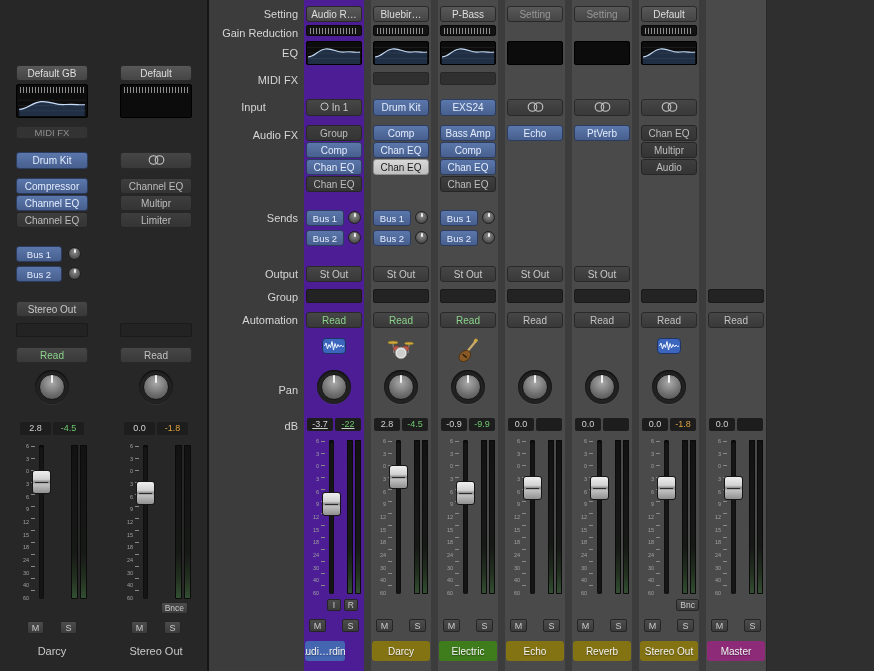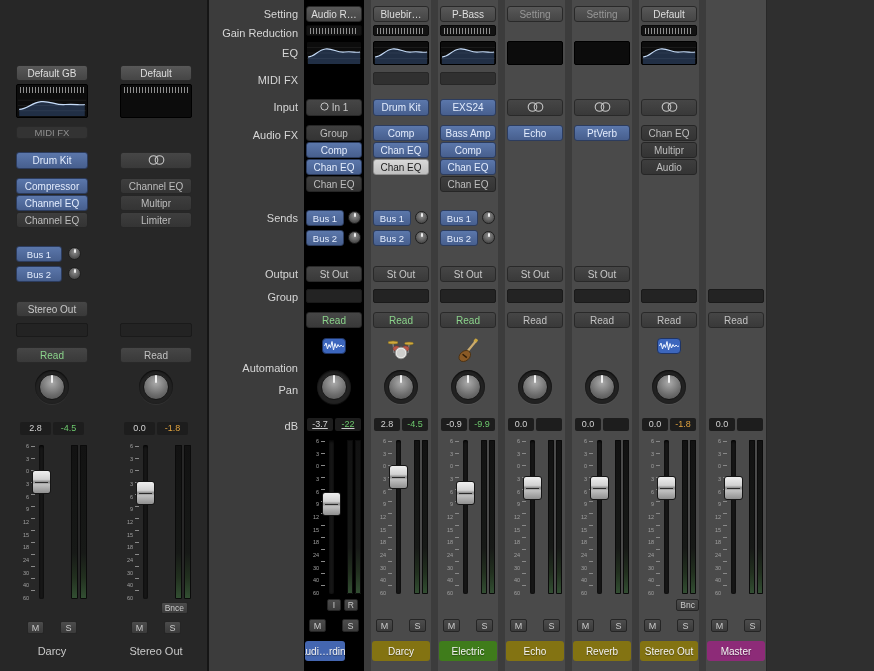--- a/index.html
+++ b/index.html
@@ -5,21 +5,21 @@
   html,body{margin:0;background:#1e1e1e}
   #root{position:relative;width:874px;height:671px;overflow:hidden;background:#262626;
         font-family:"Liberation Sans",sans-serif;font-size:10px;color:#ccc}
   #inspector{position:absolute;left:0;top:0;width:207px;height:671px;background:#272727;border-right:2px solid #151515}
   #mixer{position:absolute;left:209px;top:0;width:665px;height:671px;background:#3c3c3c}
   .gutter{position:absolute;left:0;top:0;width:95px;height:671px}
   .row-label{position:absolute;left:0;width:89px;height:16px;line-height:16px;text-align:right;
              font-size:11px;color:#d6d6d6}
   .void{position:absolute;top:0;height:671px;background:#2f2f2f;border-left:1px solid #282828}
   .strip{position:absolute;top:0;height:671px;width:60px;background:#4a4a4a}
-  .strip.selected{background:#000000}
+  .strip.selected{background:#4c1d95}
   .istrip{position:absolute;top:0;height:671px;width:76px}
   .btn{position:absolute;box-sizing:border-box;background:linear-gradient(#464646,#393939);
        border:1px solid #292929;border-radius:3px;color:#c8c8c8;font-size:10px;
        display:flex;align-items:center;justify-content:center;overflow:hidden;white-space:nowrap}
   .fx-active{background:linear-gradient(#5b77ab,#475f8e);border-color:#2c3c5e;color:#e3ecfd}
   .fx-off{background:linear-gradient(#3e3e3e,#343434);border-color:#262626;color:#bdbdbd}
   .fx-selected{background:linear-gradient(#d8d8d8,#bfbfbf);border-color:#8f8f8f;color:#1b1b1b}
   .setting{background:linear-gradient(#585858,#454545);color:#dedede}
   .setting.dim{color:#979797}
   .read{color:#c2c2c2}
@@ -193,26 +193,26 @@
         </div>
         <div class="iname" style="top: 645px; left: 0px; width: 76px; height: 14px;">Stereo Out</div>
       </div>
     </div>
   <div id="mixer">
       <div class="gutter" style="top: 0px; left: 0px; width: 95px; height: 671px;">
         <div class="row-label" style="top: 6px; left: 0px; width: 89px; height: 16px;">Setting</div>
         <div class="row-label" style="top: 25px; left: 0px; width: 89px; height: 16px;">Gain Reduction</div>
         <div class="row-label" style="top: 45px; left: 0px; width: 89px; height: 16px;">EQ</div>
         <div class="row-label" style="top: 72px; left: 0px; width: 89px; height: 16px;">MIDI FX</div>
-        <div class="row-label" style="top: 99px; left: 0px; width: 89px; height: 16px;">Input</div>
+        <div class="row-label" style="top: 99px; left: 0px; width: 89px; height: 16px; text-align: center;">Input</div>
         <div class="row-label" style="top: 127px; left: 0px; width: 89px; height: 16px;">Audio FX</div>
         <div class="row-label" style="top: 210px; left: 0px; width: 89px; height: 16px;">Sends</div>
         <div class="row-label" style="top: 266px; left: 0px; width: 89px; height: 16px;">Output</div>
         <div class="row-label" style="top: 289px; left: 0px; width: 89px; height: 16px;">Group</div>
-        <div class="row-label" style="top: 312px; left: 0px; width: 89px; height: 16px; margin-top: 48px;">Automation</div>
+        <div class="row-label" style="top: 312px; left: 0px; width: 89px; height: 16px;">Automation</div>
         <div class="row-label" style="top: 382px; left: 0px; width: 89px; height: 16px;">Pan</div>
         <div class="row-label" style="top: 418px; left: 0px; width: 89px; height: 16px;">dB</div>
       </div>
       <div class="void" style="top: 0px; left: 557px; width: 108px; height: 671px;"></div>
       <div class="strip selected" style="top: 0px; left: 95px; width: 60px; height: 671px;">
         <div class="btn setting" style="top: 6px; left: 2px; width: 56px; height: 16px;">Audio R…</div>
         <div class="gr-meter" style="top: 25px; left: 2px; width: 56px; height: 11px;">
           <div class="gr-ticks"></div>
         </div>
         <div class="eq-box" style="top: 41px; left: 2px; width: 56px; height: 24px;"><svg preserveAspectRatio="none" width="100%" height="100%" viewBox="0 0 56 22">

